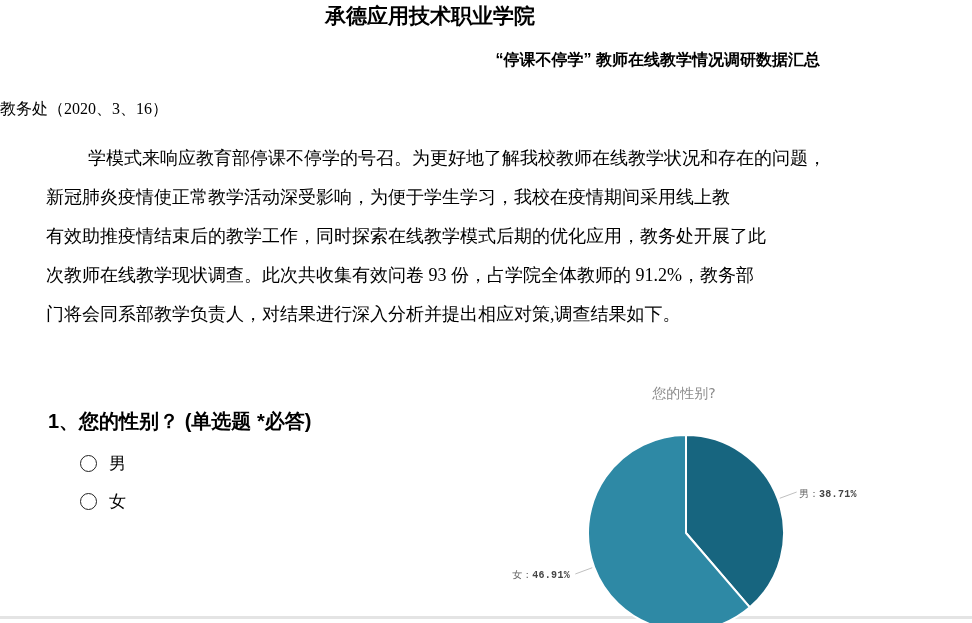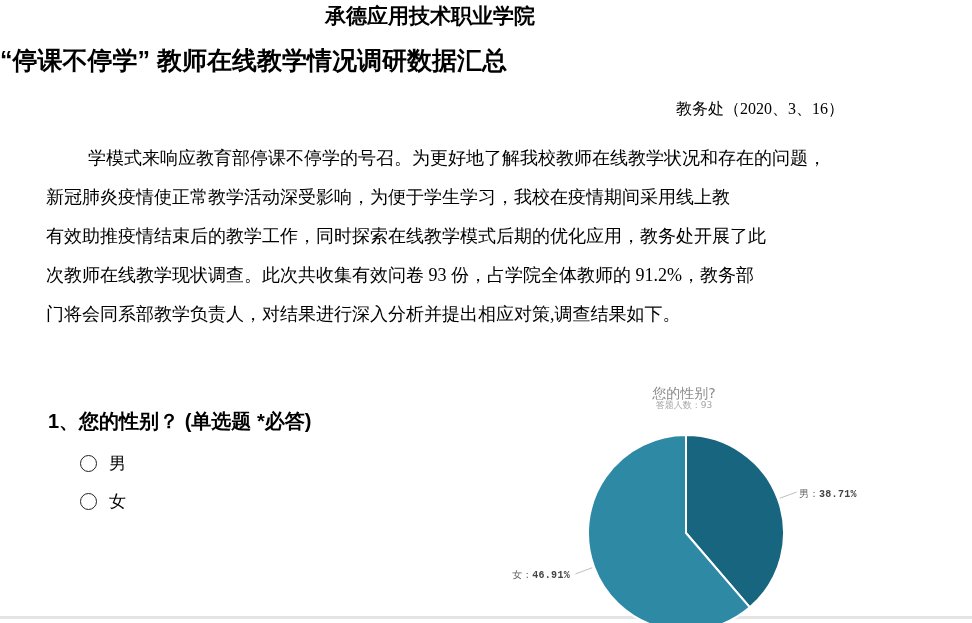--- a/index.html
+++ b/index.html
@@ -1,22 +1,22 @@
 <!DOCTYPE html>
 <html><head>
 <meta charset="utf-8">
 <style>
   html,body{margin:0;padding:0;background:#fff;}
   .page{position:relative;width:972px;height:623px;background:#ffffff;overflow:hidden;
         font-family:"Liberation Serif", serif;color:#000;}
   .doc-title{position:absolute;left:0;top:2px;width:860px;text-align:center;
         font-family:"Liberation Sans", sans-serif;font-weight:700;font-size:21px;line-height:28px;}
-  .doc-subtitle{position:absolute;left:0;top:42px;width:820px;text-align:left;
-        font-family:"Liberation Sans", sans-serif;font-weight:700;font-size:25px;line-height:36px;}
-  .doc-byline{position:absolute;left:8px;top:96px;width:836px;text-align:right;
+  .doc-subtitle{position:absolute;left:0;top:42px;width:820px;text-align:right;
+        font-family:"Liberation Sans", sans-serif;font-weight:700;font-size:16px;line-height:36px;}
+  .doc-byline{position:absolute;left:0;top:96px;width:836px;text-align:left;
         font-family:"Liberation Serif", serif;font-size:16px;line-height:26px;}
   .paragraph{position:absolute;left:46px;top:139px;width:916px;
         font-size:18px;line-height:39px;}
   .paragraph .pline{height:39px;white-space:nowrap;overflow:hidden;}
   .paragraph .pline:first-child{padding-left:42px;}
   .question{position:absolute;left:48px;top:408px;
         font-family:"Liberation Sans", sans-serif;font-weight:700;font-size:20px;line-height:26px;text-align:right;}
   .option{position:absolute;left:80px;height:22px;display:flex;align-items:center;cursor:pointer;}
   .option .radio{display:inline-block;width:17px;height:17px;border:1.5px solid #222;
         border-radius:50%;background:#fff;box-sizing:border-box;}
@@ -57,21 +57,20 @@
     <span class="opt-label">男</span>
   </div>
   <div class="option" style="top:490px;">
     <span class="radio"></span>
     <span class="opt-label">女</span>
   </div>
 
   <div class="divider"></div>
 
   <div class="chart-title">您的性别?</div>
-  <div class="chart-subtitle">答题人数：93</div>
 
   <svg id="pie-svg" class="pie-svg" width="472" height="213">
       <path d="M 186 123 L 186.00 25.00 A 98 98 0 0 1 249.83 197.36 Z" fill="#17657f" stroke="#ffffff" stroke-width="2" stroke-linejoin="round"></path>
       <line x1="279.78" y1="88.27" x2="296.66" y2="82.02" stroke="#c0c0c0" stroke-width="1"></line>
       <path d="M 186 123 L 249.83 197.36 A 98 98 0 1 1 186.00 25.00 Z" fill="#2e89a5" stroke="#ffffff" stroke-width="2" stroke-linejoin="round"></path>
       <line x1="92.22" y1="157.73" x2="75.34" y2="163.98" stroke="#c0c0c0" stroke-width="1"></line>
     </svg>
 
   <div class="callout male"><span>男：</span><b>38.71%</b></div>
   <div class="callout female"><span>女：</span><b>46.91%</b></div>

